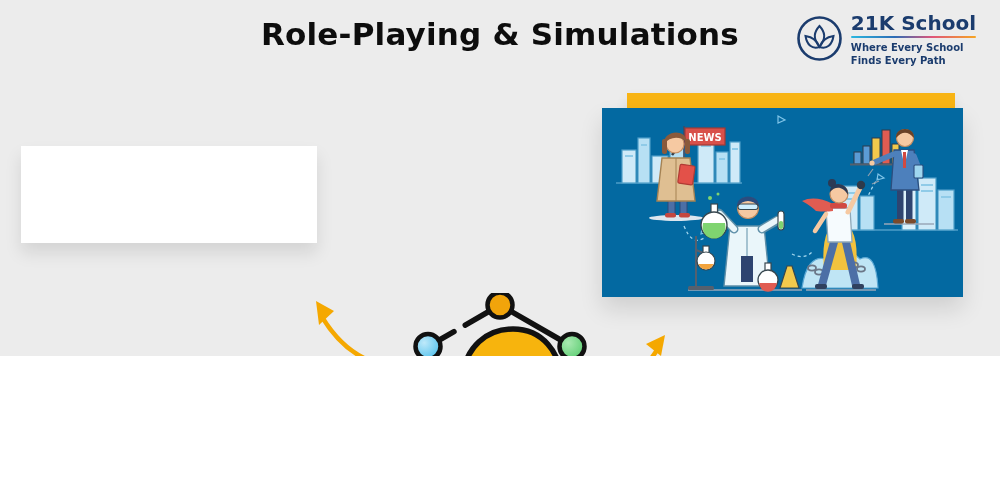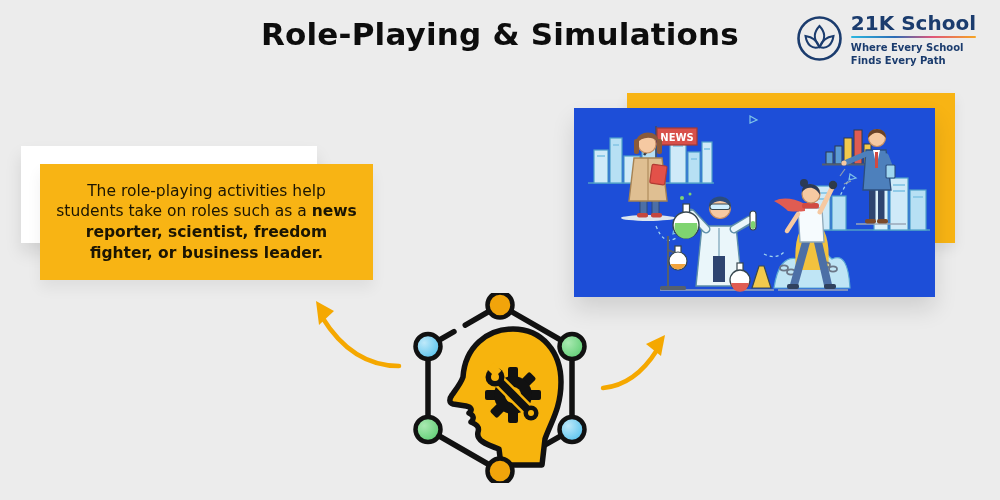--- a/index.html
+++ b/index.html
@@ -1,17 +1,17 @@
 <!DOCTYPE html>
 <html style="--bg: #ECECEC; --accent: #F8B414; --navy: #1B3C6E;"><head>
 <meta charset="utf-8">
 <style>
   html,body{margin:0;padding:0;}
   body{font-family:"DejaVu Sans","Liberation Sans",sans-serif;}
-  #stage{position:relative;width:1000px;height:500px;background:var(--bg,#ECECEC);overflow:hidden;}
+  #stage{position:relative;width:1000px;height:356px;background:var(--bg,#ECECEC);overflow:hidden;}
 
   
   .page-title{position:absolute;top:16px;left:0;right:0;text-align:center;
     font-size:31px;font-weight:800;color:#0d0d0d;letter-spacing:.2px;}
 
   
   .logo{position:absolute;top:13px;right:24px;display:flex;align-items:center;gap:8px;}
   .logo-textcol{display:flex;flex-direction:column;}
   .logo-name{font-size:20px;font-weight:bold;color:var(--navy,#1B3C6E);line-height:1.05;}
   .logo-underline{height:2px;margin:2px 0 3px;border-radius:1px;
@@ -23,22 +23,22 @@
     background:#fff;box-shadow:0 10px 16px rgba(0,0,0,.10);}
   .callout{position:absolute;left:40px;top:164px;width:333px;height:116px;
     background:var(--accent,#F8B414);box-sizing:border-box;padding:10px 16px;
     display:flex;align-items:center;justify-content:center;text-align:center;
     font-size:15.5px;line-height:1.33;color:#1b1503;box-shadow:0 8px 14px rgba(0,0,0,.06);}
   .callout b{font-weight:700;}
 
   
   .illus-back{position:absolute;left:627px;top:93px;width:328px;height:150px;
     background:var(--accent,#F8B414);box-shadow:0 6px 12px rgba(0,0,0,.08);}
-  .illus-card{position:absolute;left:574px;top:108px;width:361px;height:189px;
-    background:#1d4ed8;box-shadow:0 12px 22px rgba(0,0,0,.12);}
+  .illus-card{position:absolute;left:602px;top:108px;width:361px;height:189px;
+    background:#0369a1;box-shadow:0 12px 22px rgba(0,0,0,.12);}
   .illus-card svg{display:block;width:100%;height:100%;}
 
   
   .hub{position:absolute;left:405px;top:293px;width:190px;height:190px;}
   .arrow-left{position:absolute;left:300px;top:296px;width:105px;height:80px;}
   .arrow-right{position:absolute;left:597px;top:326px;width:80px;height:66px;}
 </style>
 </head>
 <body>
 
@@ -57,23 +57,20 @@
     </span>
     <span class="logo-textcol">
       <span class="logo-name">21K School</span>
       <span class="logo-underline"></span>
       <span class="logo-tagline">Where Every School</span>
       <span class="logo-tagline">Finds Every Path</span>
     </span>
   </div>
 
   <div class="callout-back"></div>
-  <div class="callout">
-    <span><span>The role-playing activities help students take on roles such as a </span><b>news reporter, scientist, freedom fighter, or business leader.</b></span>
-  </div>
 
   <div class="illus-back"></div>
   <div class="illus-card">
     <svg viewBox="0 0 361 189" preserveAspectRatio="none">
 
       <g fill="none" stroke="#A5D8EF" stroke-width="1.3" stroke-dasharray="3 3">
         <path d="M82,118 Q90,138 102,130"></path>
         <path d="M190,146 Q202,152 210,144"></path>
         <path d="M262,98 Q268,82 276,70"></path>
       </g>

